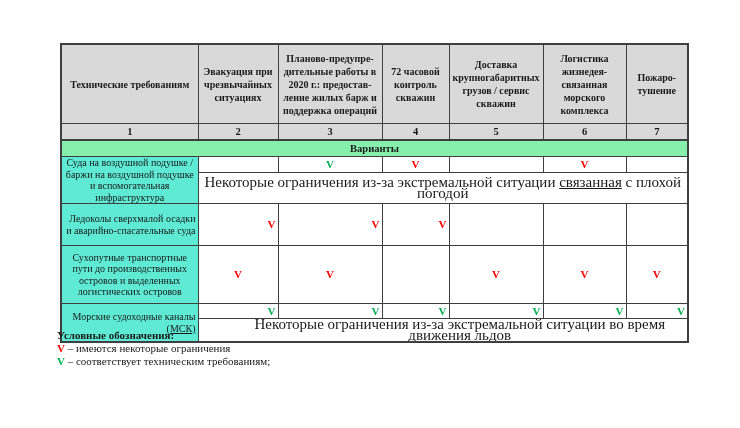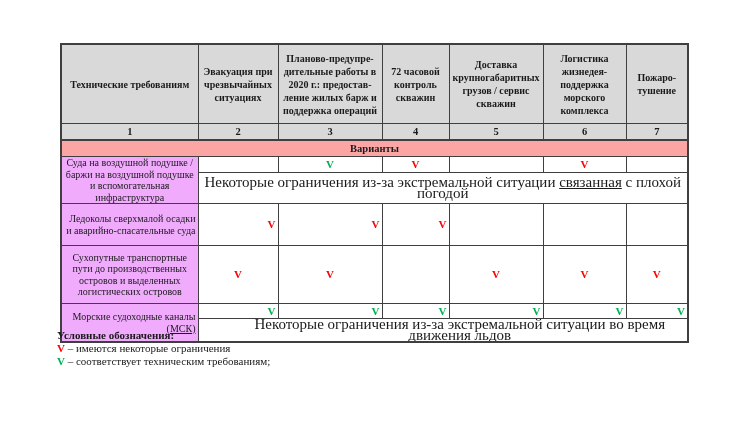--- a/index.html
+++ b/index.html
@@ -37,27 +37,27 @@
     height: 78px;
   }
   .numbers-row td {
     background: #d9d9d9;
     font-weight: bold;
     font-size: 10.5px;
     height: 15px;
     border-bottom: 2px solid #3f3f3f;
   }
   .variants-row td {
-    background: #fca5a5;
+    background: #86efac;
     font-weight: bold;
     font-size: 10.5px;
     height: 15px;
   }
   .label-cell {
-    background: #f0abfc;
+    background: #5eead4;
     font-size: 10px;
     line-height: 11.5px;
     white-space: pre-line;
   }
   .mark-cell {
     font-weight: bold;
     font-size: 11px;
     line-height: 11px;
   }
   td[data-status="ok"], span[data-status="ok"] { color: #00b050; }
@@ -109,21 +109,21 @@
 поддержка операций</td>
     <td>72 часовой
 контроль
 скважин</td>
     <td>Доставка
 крупногабаритных
 грузов / сервис
 скважин</td>
     <td>Логистика
 жизнедея-
-поддержка
+связанная
 морского
 комплекса</td>
     <td>Пожаро-
 тушение</td>
   </tr>
   <tr class="numbers-row">
     <td>1</td>
     <td>2</td>
     <td>3</td>
     <td>4</td>

